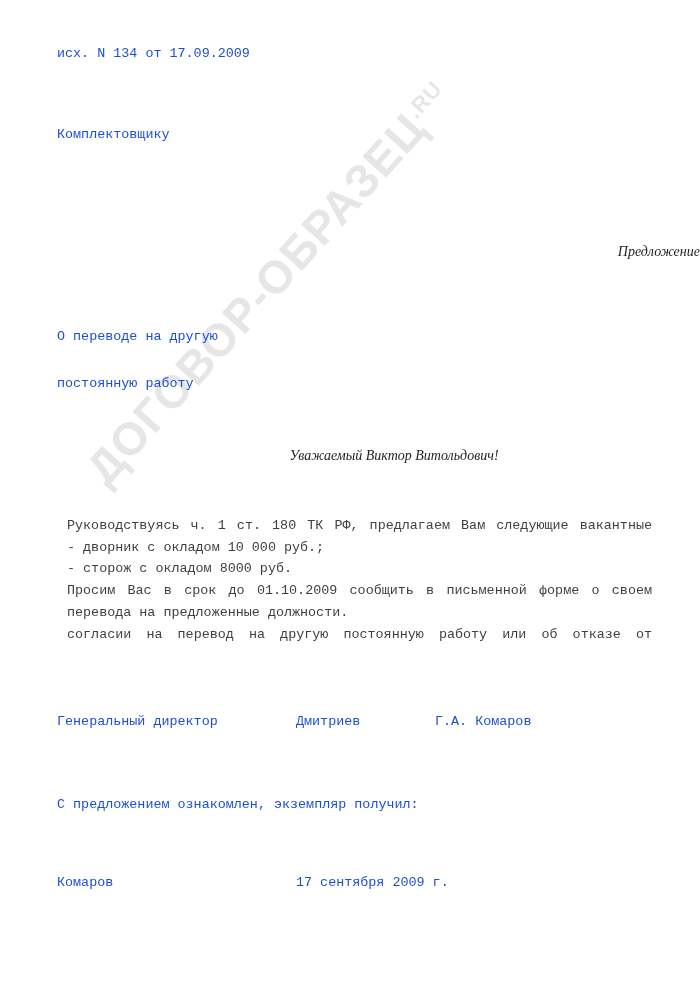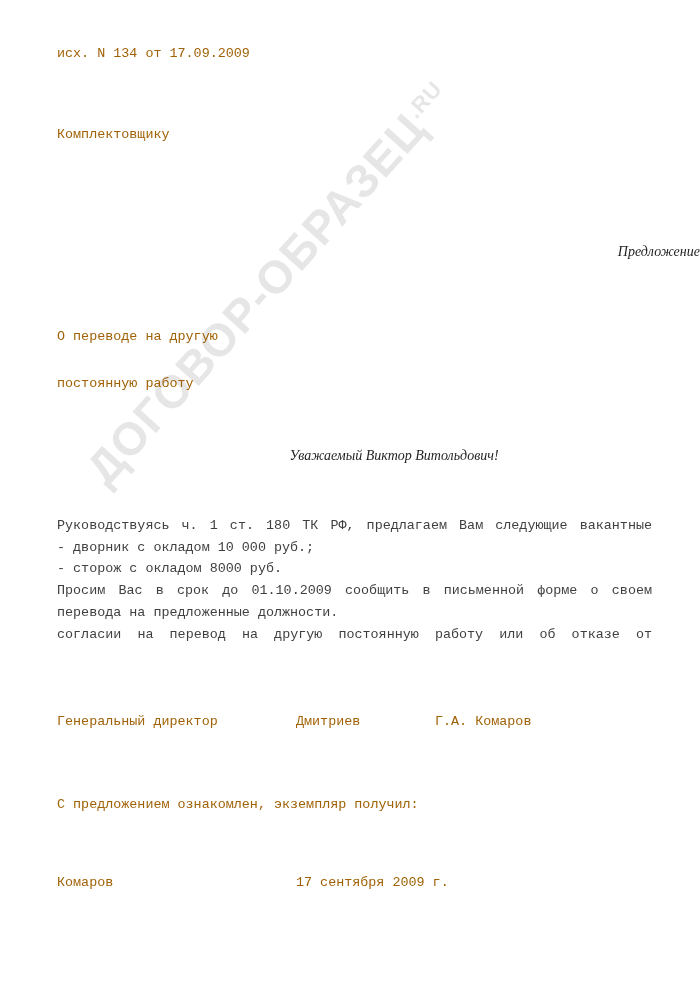--- a/index.html
+++ b/index.html
@@ -16,21 +16,21 @@
     }
     .page {
       position: absolute;
       left: 0; top: 0;
       width: 700px; height: 990px;
       background: #ffffff;
     }
     .mono {
       font-family: "Liberation Mono", "DejaVu Sans Mono", monospace;
       font-size: 13.4px;
-      color: #a16207;
+      color: #1d4ed8;
       white-space: pre;
       position: absolute;
       left: 57px;
       line-height: 20px;
     }
     .serif-it {
       font-family: "Liberation Serif", "DejaVu Serif", serif;
       font-style: italic;
       font-size: 14px;
       color: #1f1f1f;
@@ -46,20 +46,21 @@
       top: 515px;
       width: 595px;
       font-family: "Liberation Mono", "DejaVu Sans Mono", monospace;
       font-size: 13.4px;
       color: #3f3f3f;
       line-height: 21.7px;
     }
     .body-block .line {
       display: block;
       white-space: nowrap;
+      margin-left: 10px;
     }
     .body-block .justify {
       text-align: justify;
       text-align-last: justify;
       white-space: normal;
     }
     .watermark {
       position: absolute;
       left: 95px;
       top: 450px;

